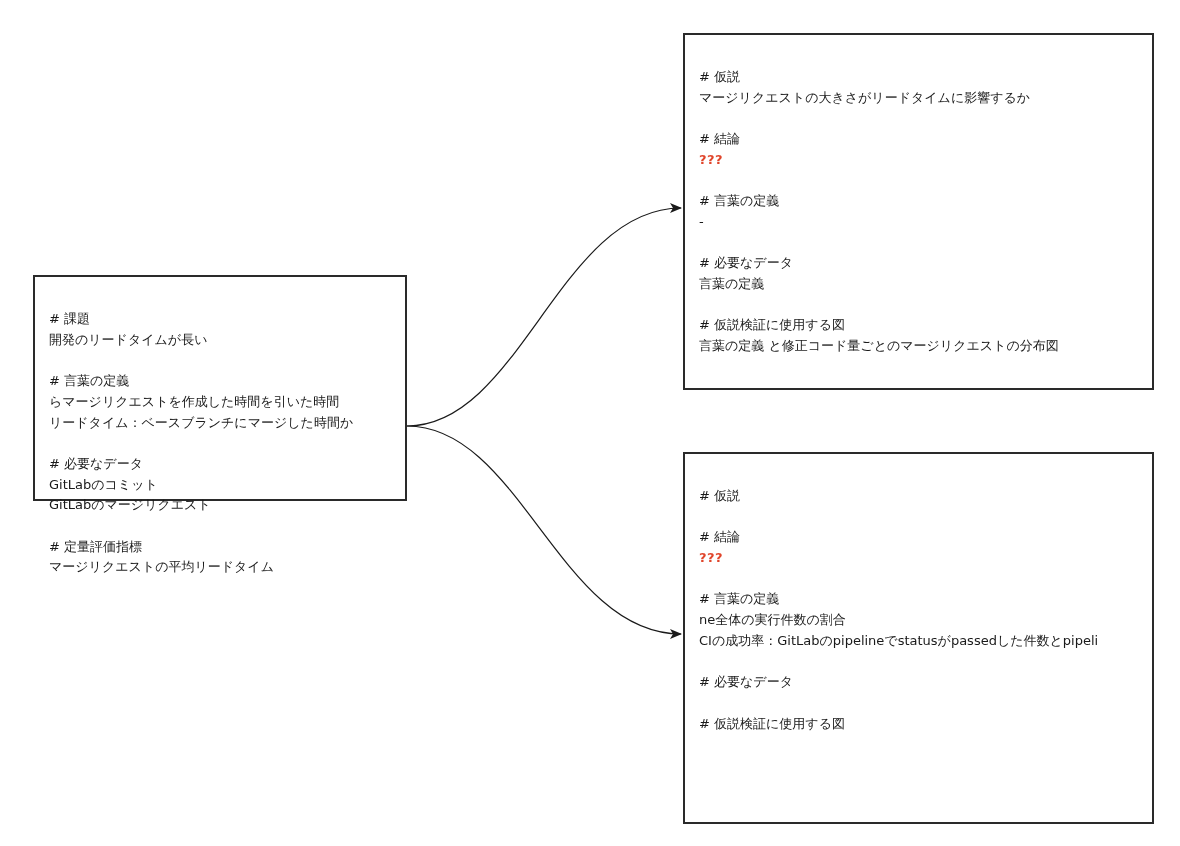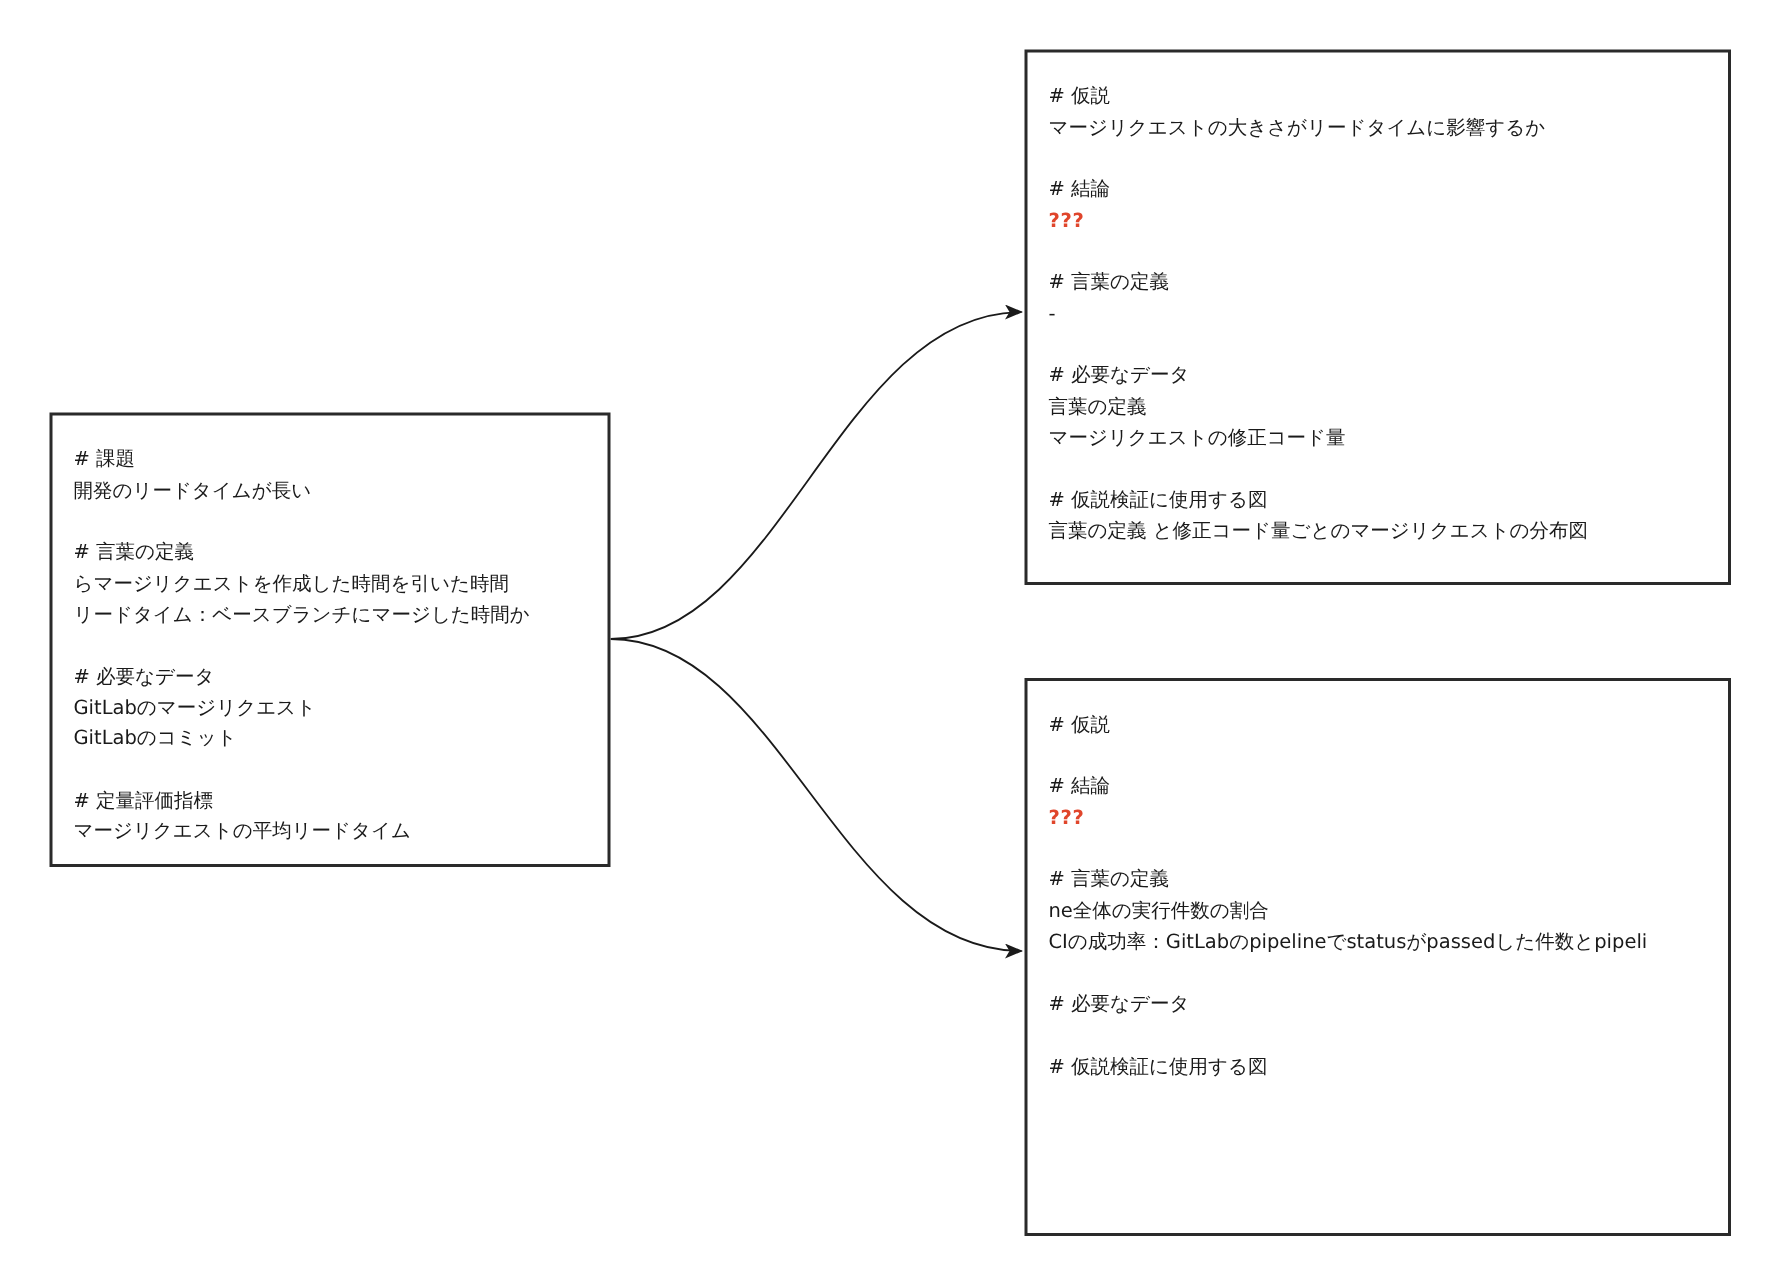--- a/index.html
+++ b/index.html
@@ -18,21 +18,21 @@
     .canvas {
       position: absolute;
       left: 0; top: 0;
       width: 1180px; height: 846px;
     }
     .node {
       position: absolute;
       box-sizing: border-box;
       border: 2px solid #2a2a2a;
       background: #ffffff;
-      padding: 20px 16px 10px 14px;
+      padding: 32px 16px 10px 14px;
       font-size: 13px;
       line-height: 20.7px;
     }
     .section {
       margin-bottom: 20.7px;
     }
     .section:last-child {
       margin-bottom: 0;
     }
     .heading, .line {
@@ -40,21 +40,21 @@
       white-space: pre-wrap;
       word-break: break-all;
     }
     .red {
       color: #e0452b;
       font-weight: bold;
       letter-spacing: 0.5px;
     }
     #node-problem {
       left: 33px; top: 275px;
-      width: 374px; height: 303px;
+      width: 374px; height: 226px;
     }
     #node-hyp1 {
       left: 683px; top: 33px;
       width: 471px; height: 357px;
     }
     #node-hyp2 {
       left: 683px; top: 452px;
       width: 471px; height: 372px;
     }
     svg.edges {
@@ -82,22 +82,22 @@
       <span class="heading"># 課題</span>
       <span class="line">開発のリードタイムが長い</span>
     </div>
     <div class="section">
       <span class="heading"># 言葉の定義</span>
       <span class="line">らマージリクエストを作成した時間を引いた時間</span>
       <span class="line">リードタイム：ベースブランチにマージした時間か</span>
     </div>
     <div class="section">
       <span class="heading"># 必要なデータ</span>
+      <span class="line">GitLabのコミット</span>
       <span class="line">GitLabのマージリクエスト</span>
-      <span class="line">GitLabのコミット</span>
     </div>
     <div class="section">
       <span class="heading"># 定量評価指標</span>
       <span class="line">マージリクエストの平均リードタイム</span>
     </div>
   </div>
 
   <div class="node" id="node-hyp1">
     <div class="section">
       <span class="heading"># 仮説</span>
@@ -107,21 +107,20 @@
       <span class="heading"># 結論</span>
       <span class="line red">???</span>
     </div>
     <div class="section">
       <span class="heading"># 言葉の定義</span>
       <span class="line">-</span>
     </div>
     <div class="section">
       <span class="heading"># 必要なデータ</span>
       <span class="line">言葉の定義</span>
-      <span class="line">マージリクエストの修正コード量</span>
     </div>
     <div class="section">
       <span class="heading"># 仮説検証に使用する図</span>
       <span class="line">言葉の定義 と修正コード量ごとのマージリクエストの分布図</span>
     </div>
   </div>
 
   <div class="node" id="node-hyp2">
     <div class="section">
       <span class="heading"># 仮説</span>

